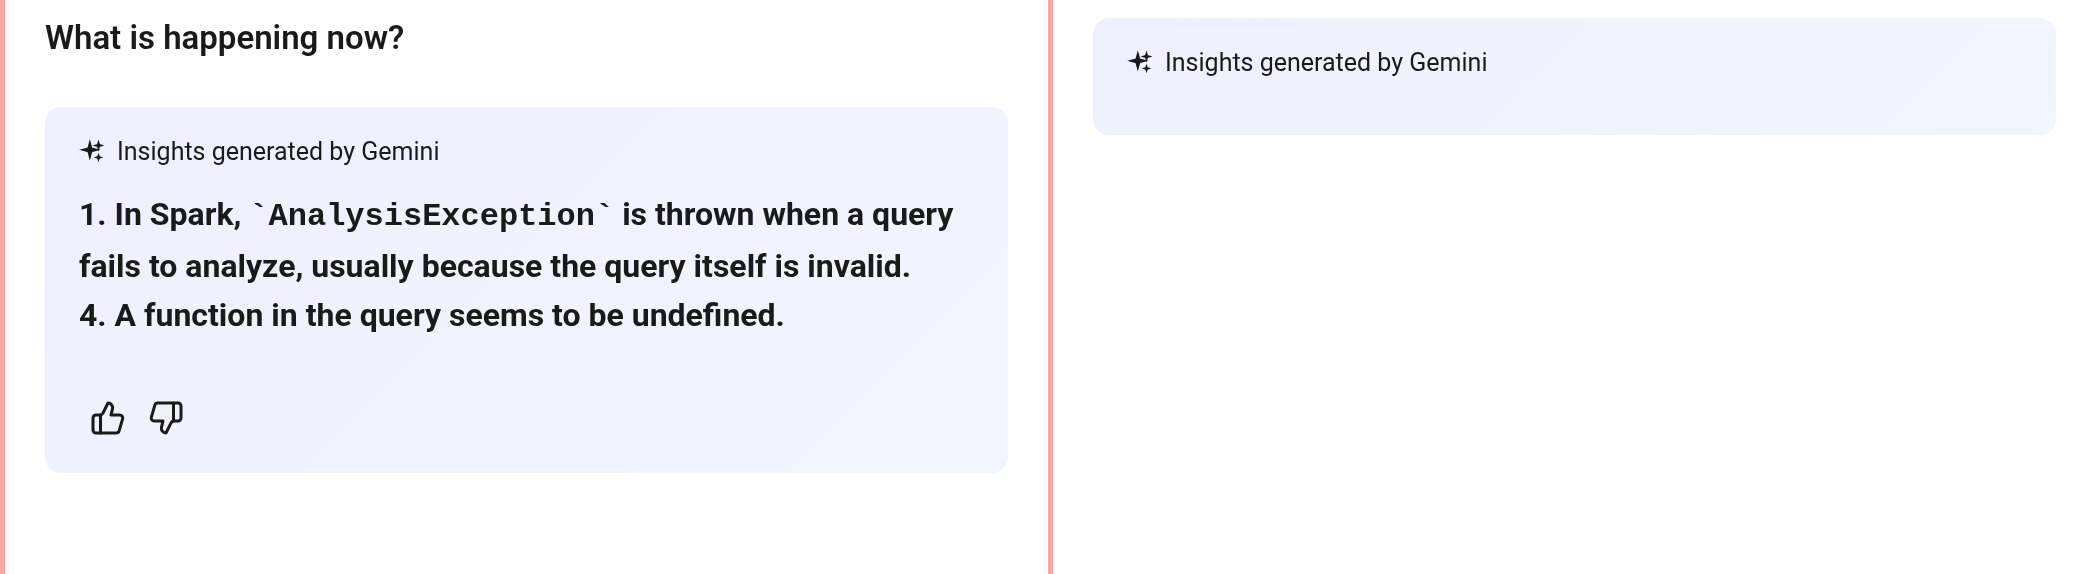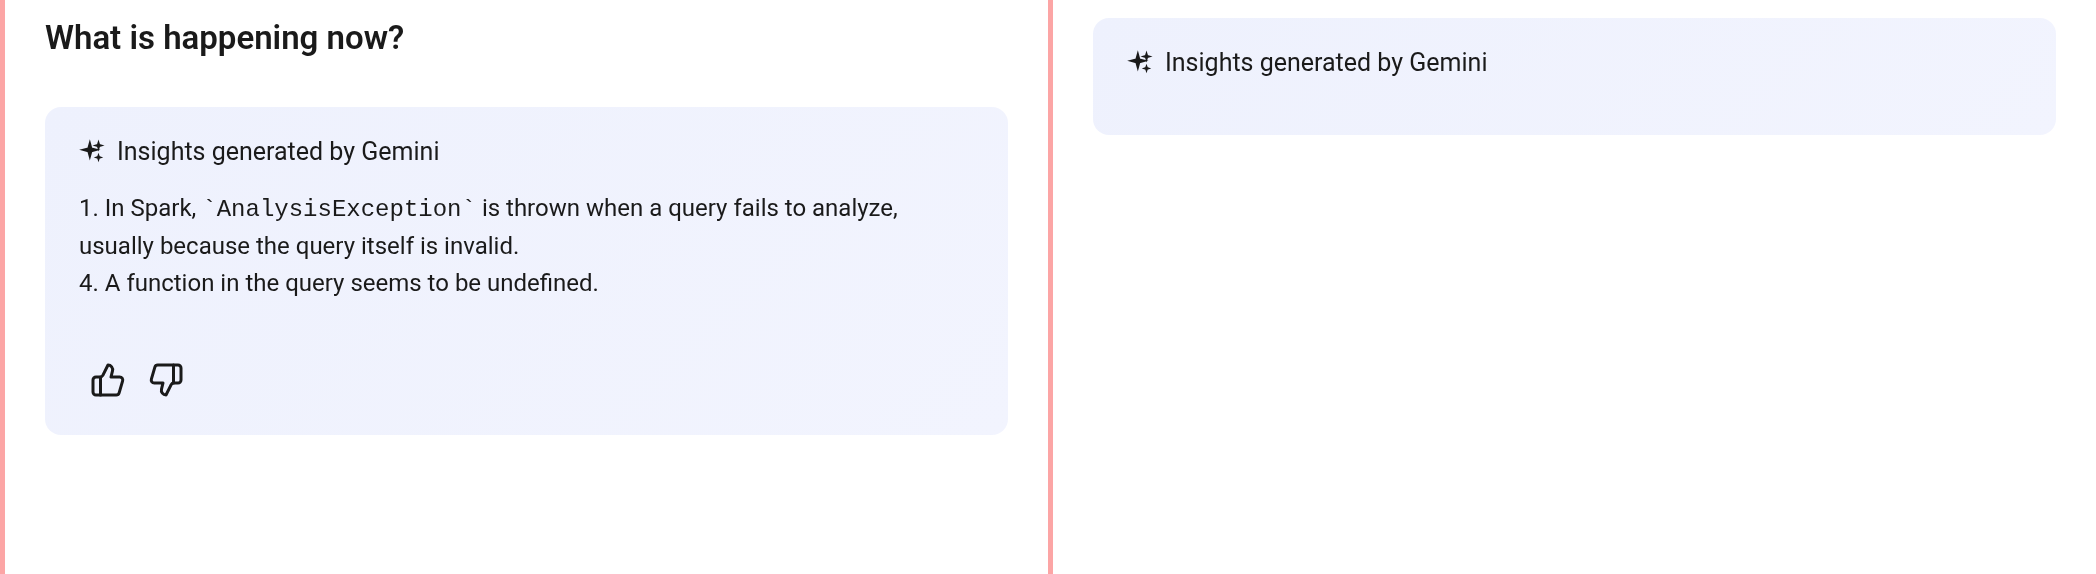--- a/index.html
+++ b/index.html
@@ -48,24 +48,24 @@
       width: 26px;
       height: 26px;
       flex-shrink: 0;
     }
     .insight-title {
       font-size: 25px;
       font-weight: 400;
       color: #1a1a1a;
     }
     .insight-body {
-      font-size: 24px;
+      font-size: 32px;
       line-height: 1.55;
       color: #1a1a1a;
-      font-weight: 400;
+      font-weight: 700;
     }
     .insight-body .code {
       font-family: ui-monospace, 'Courier New', monospace;
     }
     .feedback-row {
       display: flex;
       gap: 20px;
       margin-top: 60px;
       padding-left: 10px;
     }

